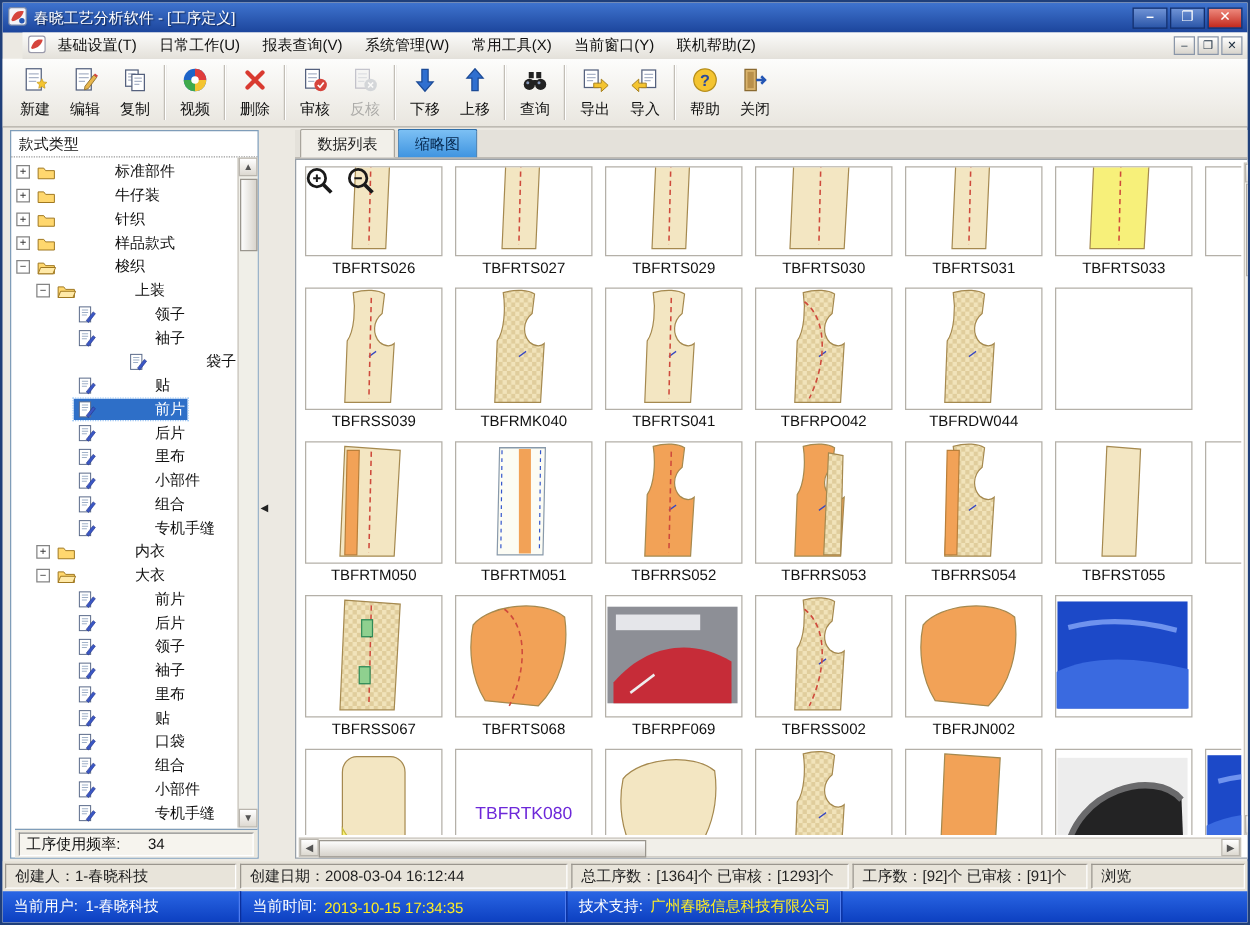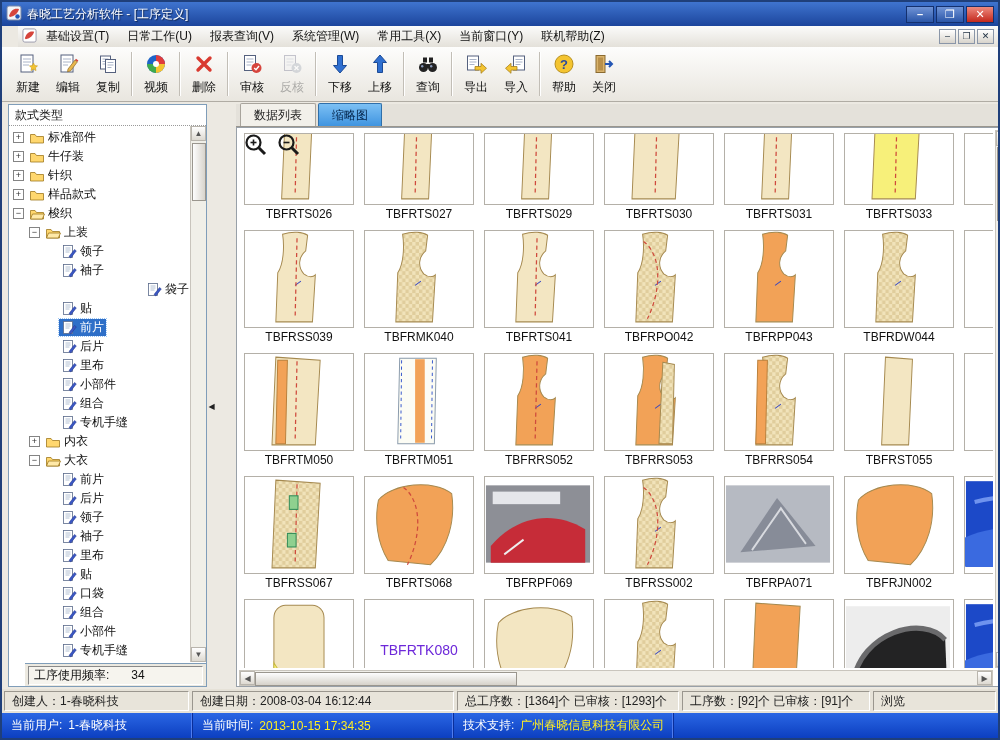--- a/index.html
+++ b/index.html
@@ -31,29 +31,29 @@
   
   .content{position:absolute;top:100px;left:0;width:996px;height:587px;}
   
   .sidebar{position:absolute;left:6px;top:2px;width:199px;height:583px;background:#fff;border:1px solid #7f9db9;box-sizing:border-box;}
   .sb-header{height:20px;line-height:20px;padding:0 6px;border-bottom:1px dotted #999;color:#111;}
   .tree{position:absolute;top:21px;left:0;right:15px;bottom:24px;overflow:hidden;padding-top:2px;}
   .trow{height:19px;display:flex;align-items:center;white-space:nowrap;color:#111;}
   .exp{display:inline-block;width:9px;height:9px;box-sizing:content-box;border:1px solid #848484;background:#fff;
     font-size:9px;line-height:8px;text-align:center;margin-right:3px;color:#333;flex:none;}
   .exp-sp{width:14px;flex:none;}
-  .rowbody{display:inline-flex;align-items:center;padding:0 2px;}
+  .rowbody{display:inline-flex;align-items:center;padding:0 2px;gap:44px;}
   .trow.sel .rowbody{background:#2e6fc8;color:#fff;outline:1px dotted #9cc6f5;}
   .ticn{display:inline-flex;width:16px;height:16px;margin-right:3px;flex:none;}
   .sb-vscroll{position:absolute;top:21px;right:0;width:15px;bottom:24px;background:#f0efe8;border-left:1px solid #c8c4bc;}
   .sar{height:15px;width:100%;box-sizing:border-box;text-align:center;font-size:8px;line-height:14px;color:#555;
     background:linear-gradient(#fff,#ddd9d1);border:1px solid #b9b5ad;}
   .sar.bottom{position:absolute;bottom:0;left:0;}
   .sb-vthumb{position:absolute;left:1px;top:17px;width:12px;height:56px;background:linear-gradient(90deg,#fdfdfd,#d8d4cc);border:1px solid #9a968e;}
-  .sb-footer{position:absolute;left:16px;right:0;bottom:0;height:23px;border-top:1px solid #7f9db9;background:#ece9e0;
+  .sb-footer{position:absolute;left:3px;right:0;bottom:0;height:23px;border-top:1px solid #7f9db9;background:#ece9e0;
     display:flex;align-items:center;padding:0 3px;box-sizing:border-box;}
   .freq{flex:1;display:flex;align-items:center;border:1px solid;border-color:#8a8a8a #ffffff #ffffff #8a8a8a;
     background:#f6f4ee;height:17px;padding:0 5px;gap:22px;color:#111;}
   
   .splitter{position:absolute;left:205px;top:2px;width:9px;height:583px;}
   .collapse-arrow{position:absolute;top:280px;left:0;width:9px;height:44px;display:flex;align-items:center;justify-content:center;
     font-size:8px;color:#222;}
   
   .main{position:absolute;left:232px;top:0;width:782px;height:587px;}
   .tabbar{position:absolute;top:2px;left:2px;right:2px;height:23px;background:#e4e1da;border-bottom:1px solid #9a968e;
@@ -798,34 +798,20 @@
                       </defs>
                       <path d="M39 3 C50 0 60 1 65 4 L63 19 C55 25 55 35 61 41 C66 45 71 44 73 42 L70 87 L32 87 L34 40 C40 32 41 15 39 3 Z" fill="url(#ck10)" stroke="#a5894f"></path>
                       <path d="M52 52l6-4" stroke="#3747c0" stroke-width="1"></path>
                       <path d="M40 10 C60 24 58 58 44 84" stroke="#cf4a3c" stroke-width="1.3" stroke-dasharray="4 3" fill="none"></path>
                     </svg></div>
                   <div class="thumb-label">TBFRPO042</div>
                 </div>
                 <div class="thumb">
                   <div class="thumb-img"><svg width="106" height="94" viewBox="0 0 110 90" preserveAspectRatio="none">
                       <defs>
-                        <pattern id="ck11" width="7" height="7" patternUnits="userSpaceOnUse">
-                          <rect width="7" height="7" fill="#f1e3ba"></rect>
-                          <rect width="3.5" height="3.5" fill="#e0cd9c"></rect>
-                          <rect x="3.5" y="3.5" width="3.5" height="3.5" fill="#e0cd9c"></rect>
-                        </pattern>
-                      </defs>
-                      <path d="M39 3 C50 0 60 1 65 4 L63 19 C55 25 55 35 61 41 C66 45 71 44 73 42 L70 87 L32 87 L34 40 C40 32 41 15 39 3 Z" fill="#f2a257" stroke="#a5894f"></path>
-                      <path d="M52 52l6-4" stroke="#3747c0" stroke-width="1"></path>
-                    </svg></div>
-                  <div class="thumb-label">TBFRPP043</div>
-                </div>
-                <div class="thumb">
-                  <div class="thumb-img"><svg width="106" height="94" viewBox="0 0 110 90" preserveAspectRatio="none">
-                      <defs>
                         <pattern id="ck12" width="7" height="7" patternUnits="userSpaceOnUse">
                           <rect width="7" height="7" fill="#f1e3ba"></rect>
                           <rect width="3.5" height="3.5" fill="#e0cd9c"></rect>
                           <rect x="3.5" y="3.5" width="3.5" height="3.5" fill="#e0cd9c"></rect>
                         </pattern>
                       </defs>
                       <path d="M39 3 C50 0 60 1 65 4 L63 19 C55 25 55 35 61 41 C66 45 71 44 73 42 L70 87 L32 87 L34 40 C40 32 41 15 39 3 Z" fill="url(#ck12)" stroke="#a5894f"></path>
                       <path d="M52 52l6-4" stroke="#3747c0" stroke-width="1"></path>
                     </svg></div>
                   <div class="thumb-label">TBFRDW044</div>
@@ -983,35 +969,20 @@
                           <rect width="7" height="7" fill="#f1e3ba"></rect>
                           <rect width="3.5" height="3.5" fill="#e0cd9c"></rect>
                           <rect x="3.5" y="3.5" width="3.5" height="3.5" fill="#e0cd9c"></rect>
                         </pattern>
                       </defs>
                       <path d="M39 3 C50 0 60 1 65 4 L63 19 C55 25 55 35 61 41 C66 45 71 44 73 42 L70 87 L32 87 L34 40 C40 32 41 15 39 3 Z" fill="url(#ck24)" stroke="#a5894f"></path>
                       <path d="M52 52l6-4" stroke="#3747c0" stroke-width="1"></path>
                       <path d="M40 10 C60 24 58 58 44 84" stroke="#cf4a3c" stroke-width="1.3" stroke-dasharray="4 3" fill="none"></path>
                     </svg></div>
                   <div class="thumb-label">TBFRSS002</div>
-                </div>
-                <div class="thumb">
-                  <div class="thumb-img"><svg width="106" height="94" viewBox="0 0 110 90" preserveAspectRatio="none">
-                      <defs>
-                        <pattern id="ck25" width="7" height="7" patternUnits="userSpaceOnUse">
-                          <rect width="7" height="7" fill="#f1e3ba"></rect>
-                          <rect width="3.5" height="3.5" fill="#e0cd9c"></rect>
-                          <rect x="3.5" y="3.5" width="3.5" height="3.5" fill="#e0cd9c"></rect>
-                        </pattern>
-                      </defs>
-                      <rect x="1" y="8" width="108" height="74" fill="#b6bac2"></rect>
-                      <path d="M16 72 L54 20 L94 66 Z" fill="#878c98"></path>
-                      <path d="M28 70 L58 30 L84 64" stroke="#d8dadf" stroke-width="2" fill="none"></path>
-                    </svg></div>
-                  <div class="thumb-label">TBFRPA071</div>
                 </div>
                 <div class="thumb">
                   <div class="thumb-img"><svg width="106" height="94" viewBox="0 0 110 90" preserveAspectRatio="none">
                       <defs>
                         <pattern id="ck26" width="7" height="7" patternUnits="userSpaceOnUse">
                           <rect width="7" height="7" fill="#f1e3ba"></rect>
                           <rect width="3.5" height="3.5" fill="#e0cd9c"></rect>
                           <rect x="3.5" y="3.5" width="3.5" height="3.5" fill="#e0cd9c"></rect>
                         </pattern>
                       </defs>

